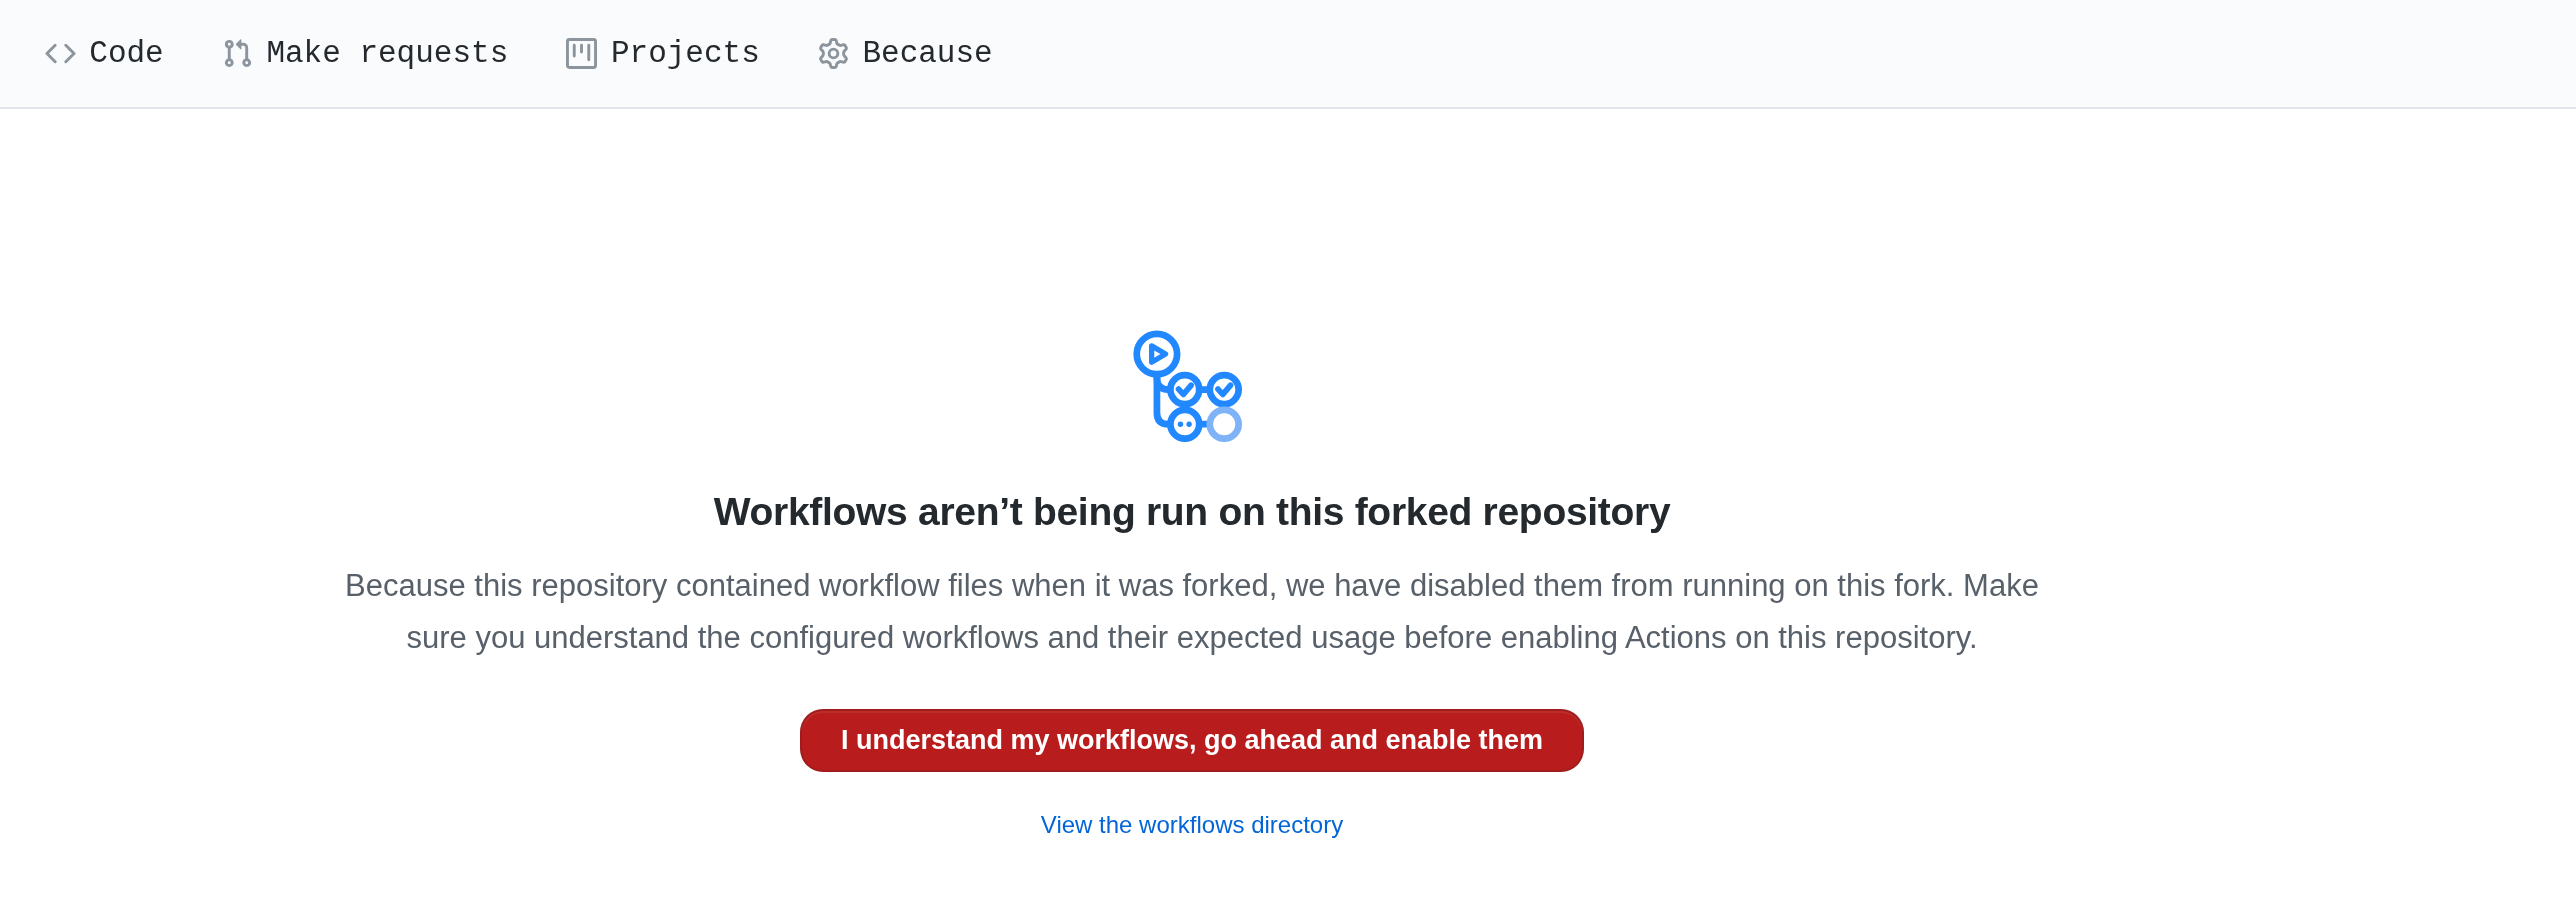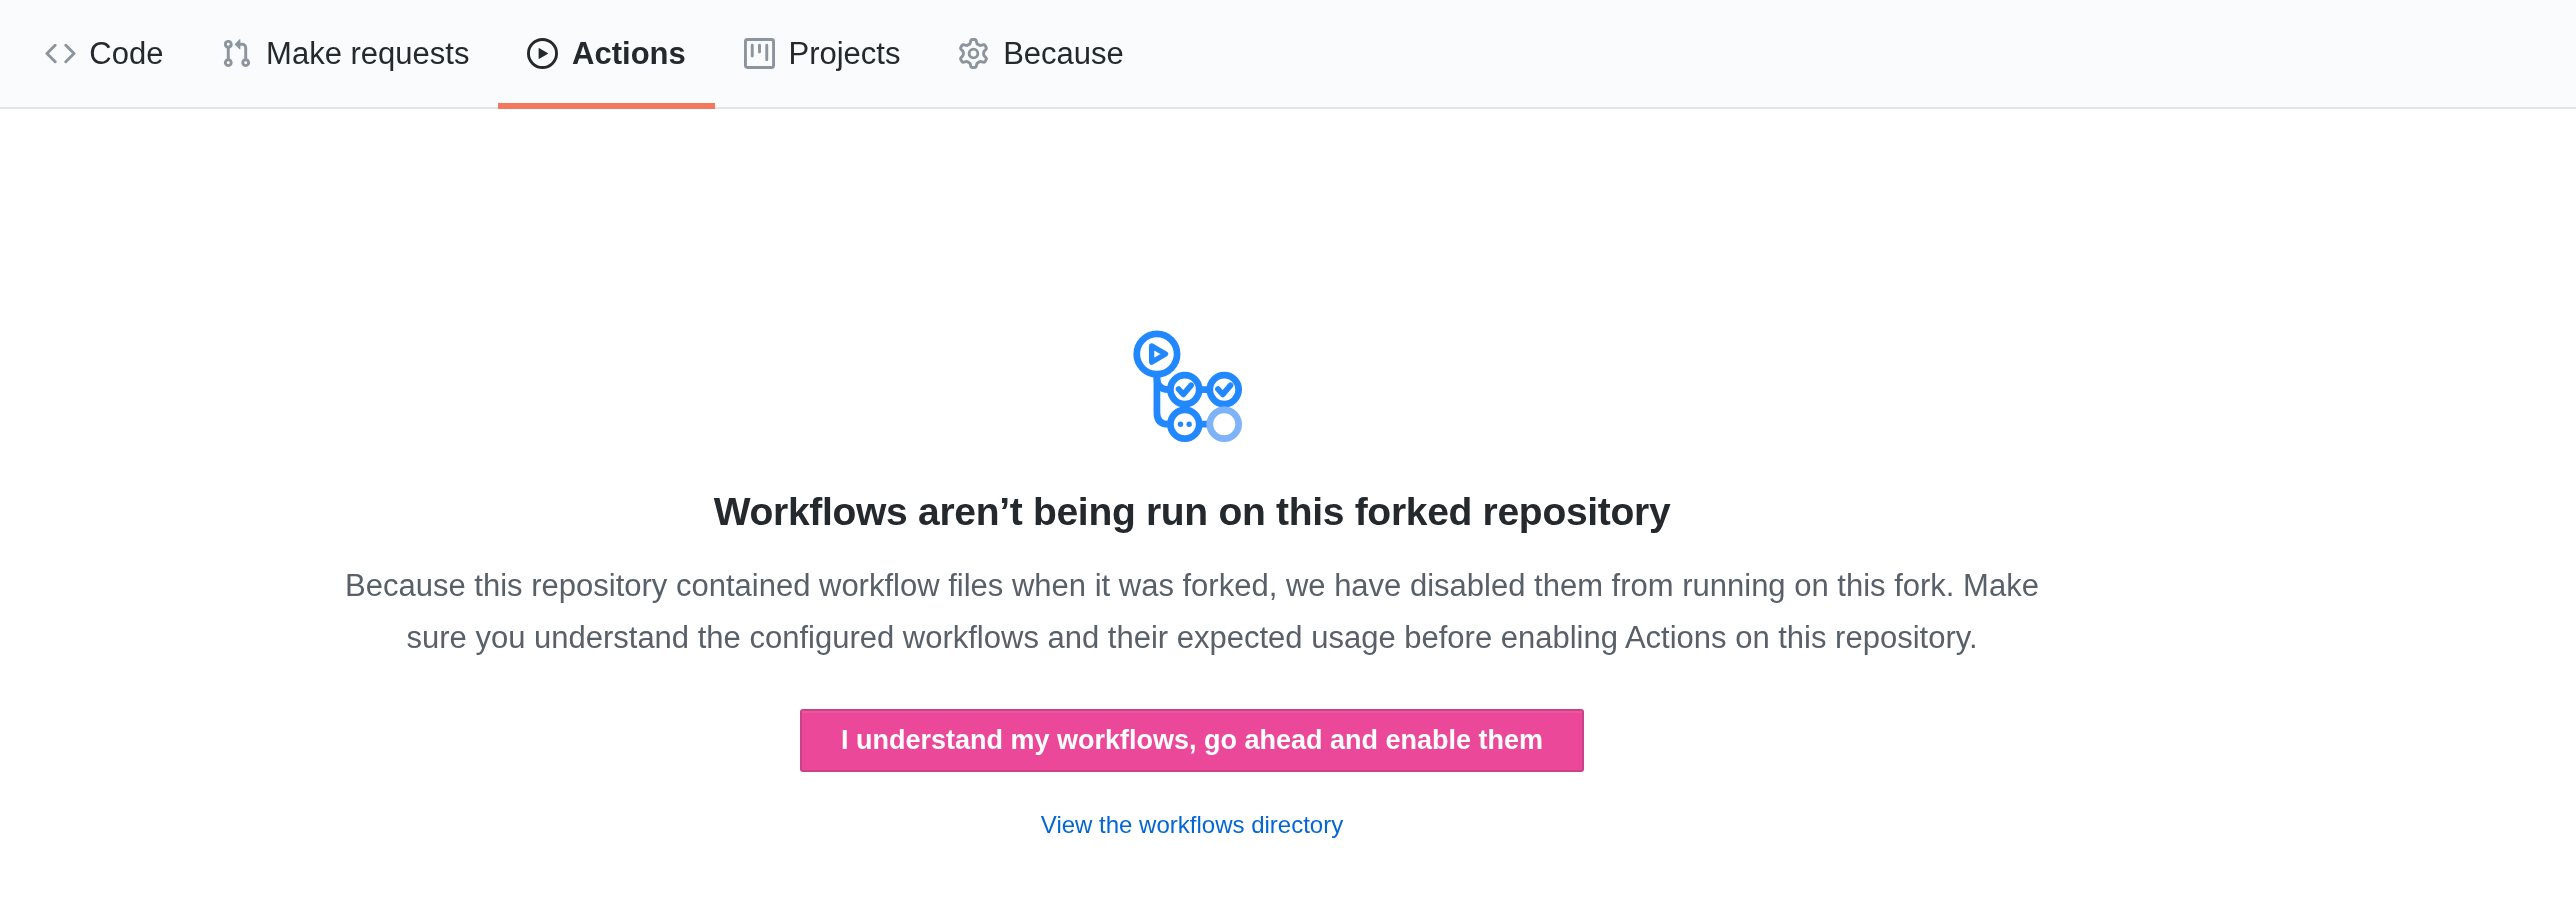--- a/index.html
+++ b/index.html
@@ -11,20 +11,21 @@
   }
 
   
   .repo-nav {
     height: 109px;
     background: #fafbfc;
     border-bottom: 2px solid #e1e4e8;
     display: flex;
     align-items: stretch;
     padding-left: 15.6px;
+    font-family: Liberation Mono, monospace;
   }
   .tabs { display: flex; align-items: stretch; }
   .tab {
     position: relative;
     display: flex;
     align-items: center;
     padding: 0 29px;
     font-size: 31px;
     line-height: 1;
     color: #24292e;
@@ -69,23 +70,23 @@
     color: #586069;
   }
   .bs-button {
     margin-top: 45px;
     height: 63px;
     padding: 0 39px;
     font-family: inherit;
     font-size: 27px;
     font-weight: 700;
     color: #ffffff;
-    background: #ec4899;
+    background: #b91c1c;
     border: 2px solid rgba(27,31,35,0.15);
-    border-radius: 3px;
+    border-radius: 23px;
     cursor: pointer;
     box-shadow: inset 0 2px 0 rgba(255,255,255,0.08);
   }
   .bs-link-row { margin-top: 39px; }
   .bs-link {
     font-size: 24px;
     color: #0366d6;
     text-decoration: none;
     cursor: pointer;
   }
@@ -107,28 +108,20 @@
 
     <a class="tab">
       <span class="tab-icon">
         <svg viewBox="0 0 16 16" fill="currentColor" aria-hidden="true">
             <path fill-rule="evenodd" d="M7.177 3.073L9.573.677A.25.25 0 0110 .854v4.792a.25.25 0 01-.427.177L7.177 3.427a.25.25 0 010-.354zM3.75 2.5a.75.75 0 100 1.5.75.75 0 000-1.5zm-2.25.75a2.25 2.25 0 113 2.122v5.256a2.251 2.251 0 11-1.5 0V5.372A2.25 2.25 0 011.5 3.25zM11 2.5h-1V4h1a1 1 0 011 1v5.628a2.251 2.251 0 101.5 0V5A2.5 2.5 0 0011 2.5zm1 10.25a.75.75 0 111.5 0 .75.75 0 01-1.5 0zM3.75 12a.75.75 0 100 1.5.75.75 0 000-1.5z"></path>
           </svg>
       </span>
       <span>Make requests</span>
     </a>
 
-    <a class="tab active">
-      <span class="tab-icon">
-        <svg viewBox="0 0 16 16" fill="currentColor" aria-hidden="true">
-            <path fill-rule="evenodd" d="M1.5 8a6.5 6.5 0 1113 0 6.5 6.5 0 01-13 0zM8 0a8 8 0 100 16A8 8 0 008 0zM6.379 5.227A.25.25 0 006 5.442v5.117a.25.25 0 00.379.214l4.264-2.559a.25.25 0 000-.428L6.379 5.227z"></path>
-          </svg>
-      </span>
-      <span>Actions</span>
-    </a>
 
     <a class="tab">
       <span class="tab-icon">
         <svg viewBox="0 0 16 16" fill="currentColor" aria-hidden="true">
             <path fill-rule="evenodd" d="M1.75 0A1.75 1.75 0 000 1.75v12.5C0 15.216.784 16 1.75 16h12.5A1.75 1.75 0 0016 14.25V1.75A1.75 1.75 0 0014.25 0H1.75zM1.5 1.75a.25.25 0 01.25-.25h12.5a.25.25 0 01.25.25v12.5a.25.25 0 01-.25.25H1.75a.25.25 0 01-.25-.25V1.75zM11.75 3a.75.75 0 00-.75.75v7.5a.75.75 0 001.5 0v-7.5a.75.75 0 00-.75-.75zm-8.25.75a.75.75 0 011.5 0v5.5a.75.75 0 01-1.5 0v-5.5zM8 3a.75.75 0 00-.75.75v3.5a.75.75 0 001.5 0v-3.5A.75.75 0 008 3z"></path>
           </svg>
       </span>
       <span>Projects</span>
     </a>
 

